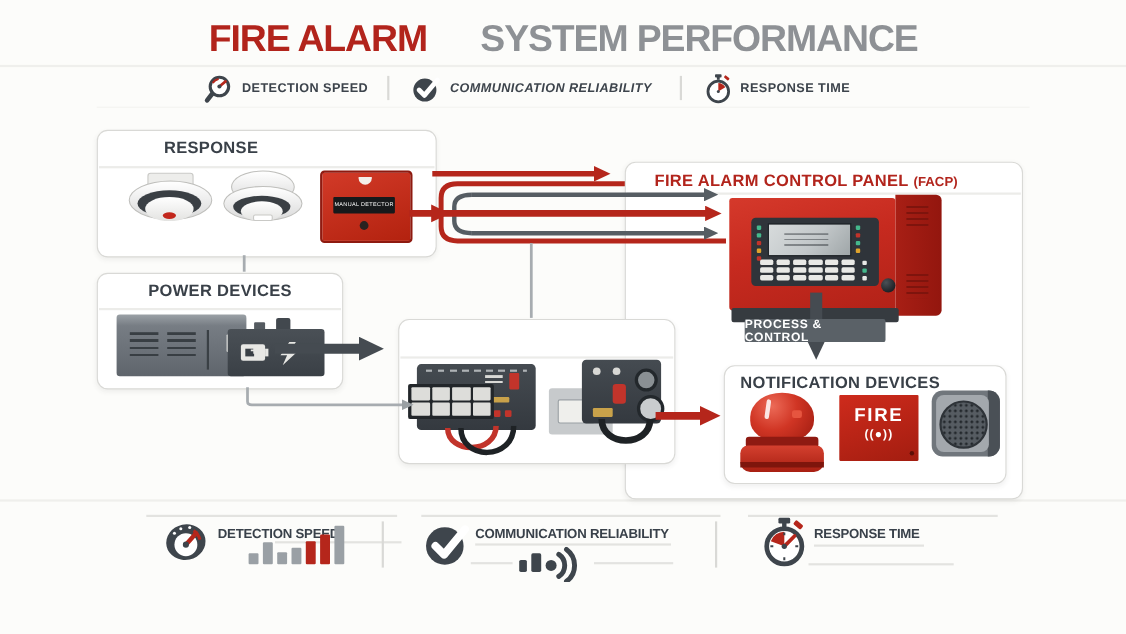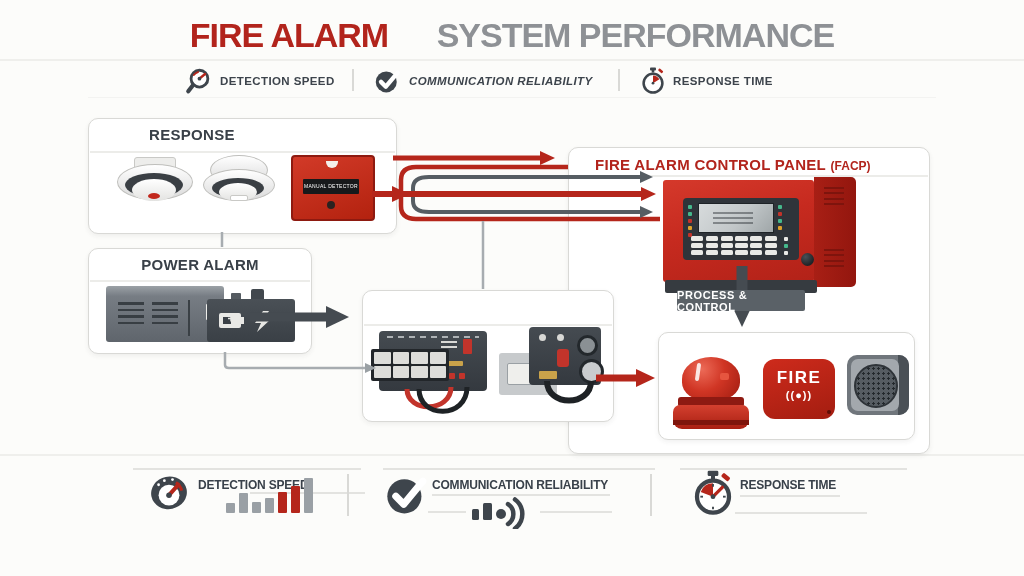--- a/index.html
+++ b/index.html
@@ -46,21 +46,21 @@
   .psu-batt{background:linear-gradient(180deg,#4A5056,#3A4046);border-radius:3px;}
   
   .mod-dark{background:linear-gradient(180deg,#454B51,#34393F);border-radius:4px;}
   .mod-term{background:#22262A;border-radius:2px;display:grid;grid-template-columns:repeat(4,1fr);grid-auto-rows:1fr;gap:2px;padding:3px;}
   .mod-term div{background:#DDDDDA;border-radius:1px;}
   .mod-bracket{background:#C7CACC;border-radius:3px;}
   
   .beacon-dome{background:radial-gradient(circle at 35% 28%,#EC6A57 0%,#D03524 45%,#9E1B10 100%);border-radius:50% 50% 42% 42%;}
   .beacon-collar{background:#8E1A12;border-radius:3px;}
   .beacon-base{background:linear-gradient(180deg,#D4402F,#A81F12);border-radius:7px 7px 9px 9px;}
-  .fire-sign{background:linear-gradient(160deg,#CE2B1C,#A31D10);border-radius:12px;color:#fff;text-align:center;}
+  .fire-sign{background:linear-gradient(160deg,#CE2B1C,#A31D10);border-radius:1px;color:#fff;text-align:center;}
   .fire-word{font-size:17px;font-weight:800;letter-spacing:1.5px;margin-top:9px;}
   .fire-wave{font-size:11px;font-weight:bold;margin-top:1px;letter-spacing:1px;}
   .spk-outer{background:#70767C;border-radius:10px;}
   .spk-inner{background:#A3A8AD;border-radius:7px;}
   .spk-grille{background-color:#565C62;background-image:radial-gradient(#23282C 1.2px,transparent 1.4px);background-size:5px 5px;border:2px solid #2E3338;border-radius:50%;}
   
   .process-label{background:#5A6167;color:#FFFFFF;font-size:11px;font-weight:bold;letter-spacing:.6px;
                  display:flex;align-items:center;justify-content:center;border-radius:2px;}
   
   .f-label{font-size:12px;font-weight:bold;color:#39414A;letter-spacing:-.2px;}
@@ -191,21 +191,21 @@
   </div>
 
   <div class="abs pull-station" style="left:202px;top:36px;width:80px;height:62px;">
     <div class="abs" style="left:33px;top:4px;width:12px;height:7px;background:#F4EFEA;border-radius:0 0 7px 7px;"></div>
     <div class="abs pull-label" style="left:10px;top:22px;width:56px;height:15px;line-height:15px;">MANUAL DETECTOR</div>
     <div class="abs" style="left:34px;top:44px;width:8px;height:8px;background:#2A2220;border-radius:50%;"></div>
   </div>
 </div>
 
 <div class="abs box" style="left:88px;top:248px;width:222px;height:104px;z-index:2;">
-  <div class="abs box-title" style="left:0;right:0;top:7px;text-align:center;">POWER ALARM</div>
+  <div class="abs box-title" style="left:0;right:0;top:7px;text-align:center;">POWER DEVICES</div>
   <div class="box-divider" style="top:31px;"></div>
   <div class="abs psu-main" style="left:17px;top:37px;width:118px;height:56px;">
     <div class="abs psu-vent" style="left:12px;top:16px;width:26px;height:22px;"></div>
     <div class="abs psu-vent" style="left:46px;top:16px;width:26px;height:22px;"></div>
     <div class="abs" style="left:82px;top:14px;width:2px;height:36px;background:#3A4045;"></div>
     <div class="abs" style="left:100px;top:18px;width:4px;height:16px;background:#EDEDEA;border-radius:1px;"></div>
   </div>
   <div class="abs" style="left:142px;top:44px;width:10px;height:8px;background:#555B61;border-radius:1px;"></div>
   <div class="abs" style="left:162px;top:40px;width:13px;height:12px;background:#42484E;border-radius:2px;"></div>
   <div class="abs psu-batt" style="left:118px;top:50px;width:88px;height:43px;">
@@ -259,20 +259,21 @@
       <div class="abs" style="left:50px;top:32px;width:19px;height:19px;background:#C9CCCE;border-radius:50%;border:3px solid #23282C;"></div>
       <div class="abs" style="left:10px;top:44px;width:18px;height:8px;background:#C9A24A;border-radius:1px;"></div>
     </div>
     <svg class="abs" style="left:40px;top:52px;" width="64" height="30" viewBox="0 0 64 30">
       <path d="M8 2 C 8 28, 52 28, 52 2" stroke="#1E2225" stroke-width="6" fill="none"></path>
     </svg>
   </div>
 </div>
 
 <div class="abs box" style="left:658px;top:332px;width:255px;height:106px;z-index:2;">
+  <div class="abs box-title" style="left:14px;top:7px;">NOTIFICATION DEVICES</div>
 
   <div class="abs" style="left:14px;top:24px;width:76px;height:74px;">
     <div class="abs beacon-dome" style="left:9px;top:0;width:58px;height:44px;">
       <div class="abs" style="left:14px;top:6px;width:4px;height:18px;background:rgba(255,255,255,.85);border-radius:3px;transform:rotate(8deg);"></div>
       <div class="abs" style="left:38px;top:16px;width:9px;height:7px;background:#E6553F;border-radius:2px;"></div>
     </div>
     <div class="abs beacon-collar" style="left:5px;top:40px;width:66px;height:10px;"></div>
     <div class="abs beacon-base" style="left:0;top:48px;width:76px;height:24px;">
       <div class="abs" style="left:0;bottom:4px;width:76px;height:5px;background:#7E150C;"></div>
     </div>

